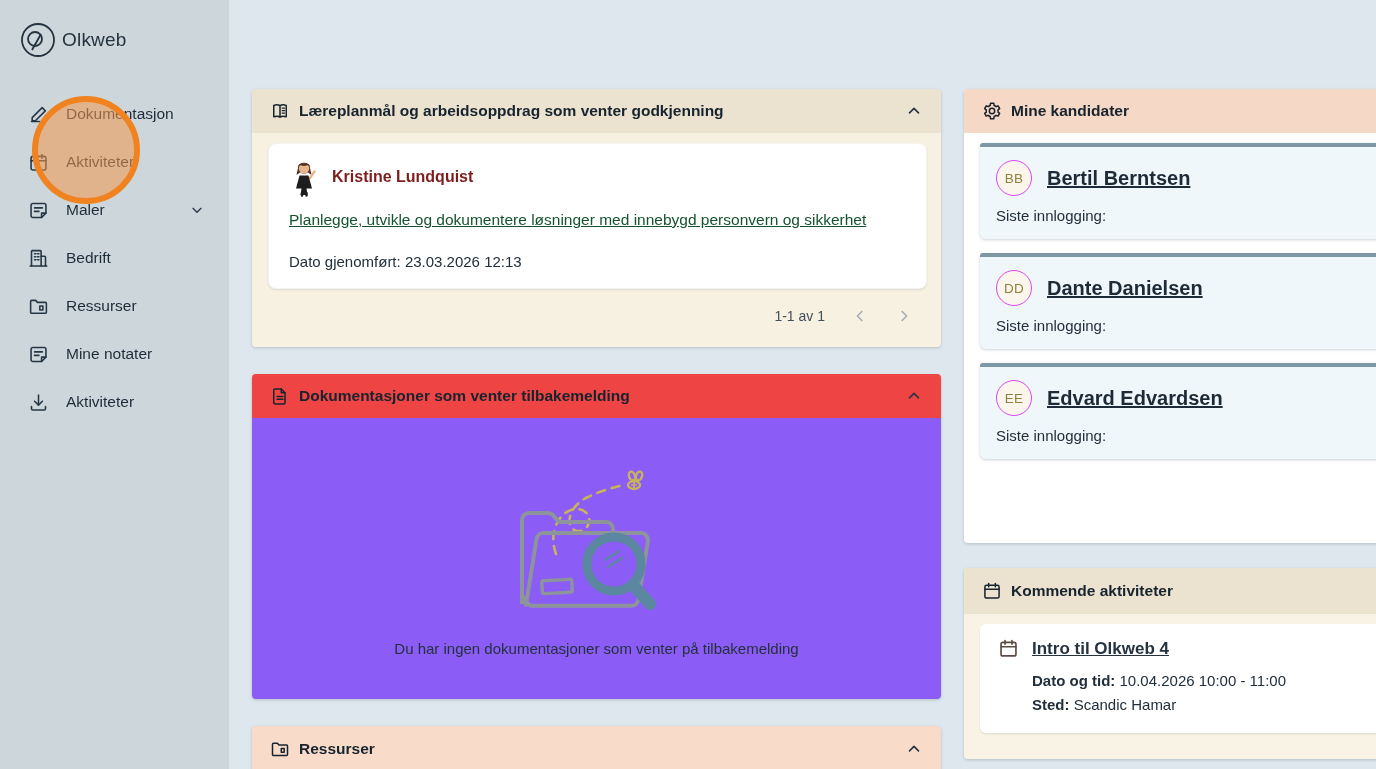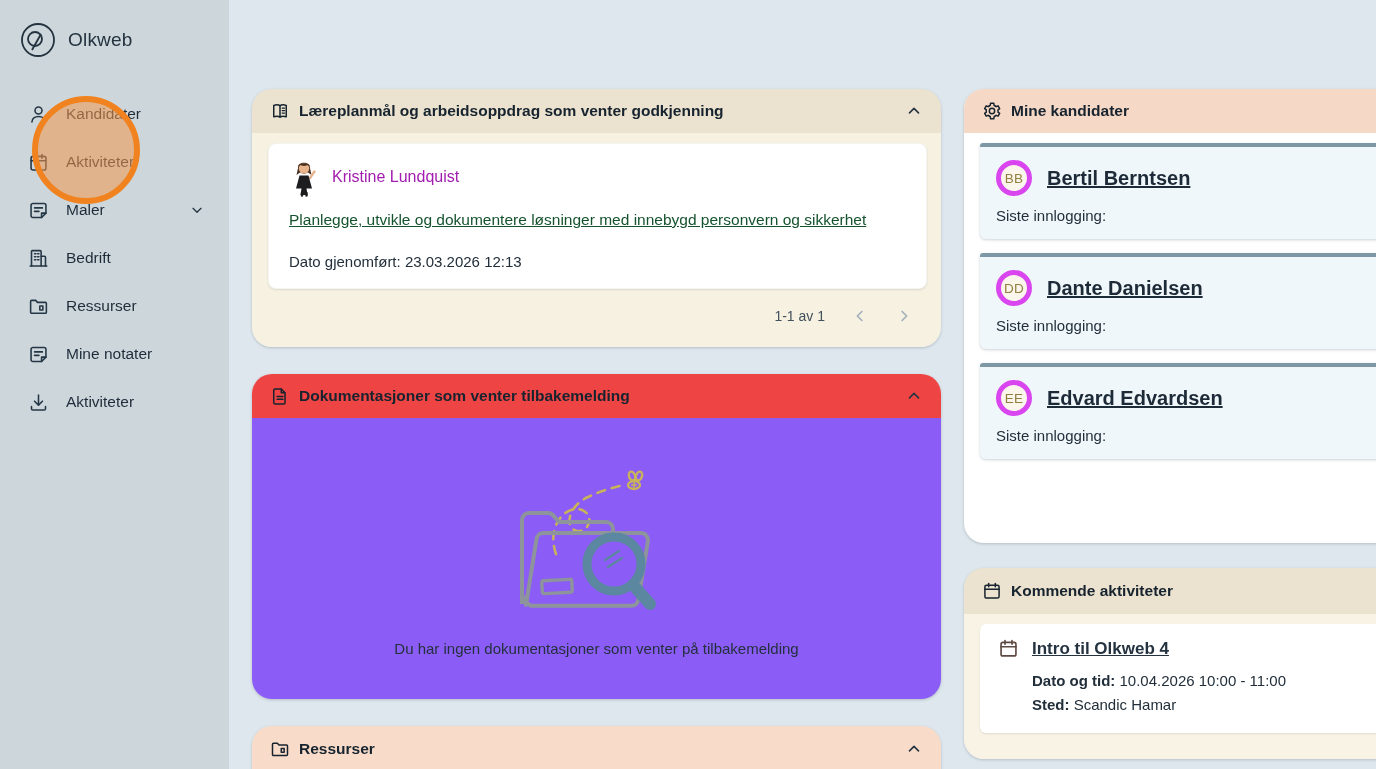--- a/index.html
+++ b/index.html
@@ -10,21 +10,21 @@
     font-family:"Liberation Sans", sans-serif;
     color:#1d2a37;
   }
   svg { display:block; }
 
   
   .sidebar {
     position:absolute; left:0; top:0; width:229px; height:769px;
     background:#cdd6db;
   }
-  .logo-row { display:flex; align-items:center; gap:10px; padding:20px 0 0 18px; }
+  .logo-row { display:flex; align-items:center; gap:4px; padding:20px 0 0 18px; }
   .logo-mark { width:40px; height:40px; }
   .brand-name { font-size:19px; color:#24333f; letter-spacing:.2px; }
   .nav { margin-top:30px; }
   .nav-item {
     display:flex; align-items:center; gap:17px;
     height:48px; padding:0 24px 0 28px;
     font-size:15.5px; color:#1e2c3a; cursor:pointer;
   }
   .nav-item .nav-icon { width:21px; height:21px; flex:0 0 auto; }
   .nav-icon svg { width:100%; height:100%; stroke:#253746; fill:none; stroke-width:1.8; stroke-linecap:round; stroke-linejoin:round; }
@@ -35,21 +35,21 @@
   .click-highlight {
     position:absolute; left:32px; top:96px; width:108px; height:108px;
     border-radius:50%;
     border:6px solid #f0831f;
     background:rgba(243,152,74,.55);
     z-index:5; pointer-events:none;
   }
 
   
   .card {
-    border-radius:20px; overflow:hidden;
+    border-radius:4px; overflow:hidden;
     box-shadow:0 1px 3px rgba(33,49,66,.22);
   }
   .card-header {
     height:44px; display:flex; align-items:center; gap:9px;
     padding:0 18px; font-size:15.5px; font-weight:700; color:#17232e;
   }
   .hdr-icon { width:20px; height:20px; flex:0 0 auto; }
   .hdr-icon svg { width:100%; height:100%; stroke:#17232e; fill:none; stroke-width:1.8; stroke-linecap:round; stroke-linejoin:round; }
   .collapse-btn { margin-left:auto; width:18px; height:18px; cursor:pointer; }
   .collapse-btn svg { width:100%; height:100%; stroke:#2a3642; fill:none; stroke-width:2.2; stroke-linecap:round; stroke-linejoin:round; }
@@ -58,21 +58,21 @@
   .main-col { position:absolute; left:252px; top:89px; width:689px; }
 
   .approvals-card .card-header { background:#ebe3cf; }
   .approvals-body { background:#f6f1e1; padding:10px 14px 16px 16px; }
   .entry-card {
     background:#fff; border-radius:8px; padding:15px 20px 18px;
     box-shadow:0 1px 2px rgba(33,49,66,.12); border:1px solid rgba(120,110,80,.08);
   }
   .entry-head { display:flex; align-items:center; gap:13px; }
   .entry-avatar { width:30px; height:36px; }
-  .entry-name { font-size:16px; font-weight:400; color:#a21caf; }
+  .entry-name { font-size:16px; font-weight:700; color:#7f1d1d; }
   .entry-link {
     display:block; margin-top:13px; font-size:15.5px; line-height:24px;
     color:#14532d; text-decoration:underline; max-width:600px; cursor:pointer;
   }
   .entry-date { margin-top:21px; font-size:15px; color:#222f3b; }
   .pagination {
     display:flex; align-items:center; justify-content:flex-end;
     gap:26px; margin-top:12px; padding-right:14px; height:30px;
   }
   .page-count { font-size:14px; color:#42505c; }
@@ -100,21 +100,21 @@
   .candidates-body { padding:10px 16px 0; }
   .candidate-item {
     border-top:4px solid #7e97a4;
     background:#f0f7fa; border-radius:3px 3px 6px 6px;
     box-shadow:0 1px 3px rgba(33,49,66,.22);
     padding:13px 16px 15px; margin-bottom:14px;
   }
   .candidate-head { display:flex; align-items:center; gap:15px; }
   .candidate-avatar {
     width:36px; height:36px; border-radius:50%;
-    border:5px solid #d946ef; background:#fbf6ec;
+    border:1px solid #d946ef; background:#fbf6ec;
     display:flex; align-items:center; justify-content:center;
     font-size:13.5px; font-weight:500; color:#92803f; letter-spacing:.3px;
   }
   .candidate-name { font-size:20px; font-weight:700; color:#1d2a37; text-decoration:underline; cursor:pointer; }
   .candidate-login { margin-top:11px; font-size:15px; color:#222f3b; }
 
   .activities-card { margin-top:25px; }
   .activities-card .card-header { background:#ebe3cf; height:46px; }
   .activities-body { background:#f8f3e4; padding:10px 16px 26px; }
   .event-card {
@@ -140,25 +140,25 @@
         <path d="M23 14 L14 30"></path>
       </svg>
     </span>
     <span class="brand-name">Olkweb</span>
   </div>
 
   <div class="nav">
     <div class="nav-item">
       <span class="nav-icon">
         <svg viewBox="0 0 24 24">
-            <circle cx="12" cy="7.5" r="4"></circle>
-            <path d="M4.5 20.5c0-4 3.4-6.3 7.5-6.3s7.5 2.3 7.5 6.3"></path>
-          </svg>
-      </span>
-      <span>Kandidater</span>
+            <path d="M4 20h9"></path>
+            <path d="M16.2 4.2l3.6 3.6L8.4 19.2H4.8v-3.6L16.2 4.2z"></path>
+          </svg>
+      </span>
+      <span>Dokumentasjon</span>
     </div>
     <div class="nav-item">
       <span class="nav-icon">
         <svg viewBox="0 0 24 24">
             <rect x="3.5" y="5" width="17" height="15.5" rx="2"></rect>
             <path d="M3.5 10h17"></path>
             <path d="M8 3v4"></path>
             <path d="M16 3v4"></path>
           </svg>
       </span>

